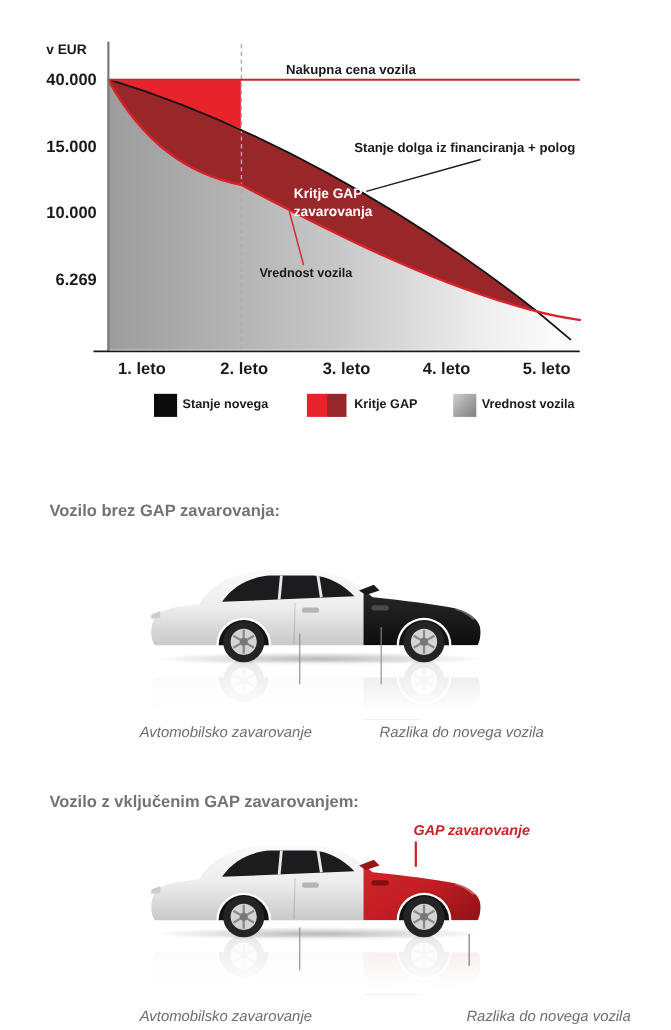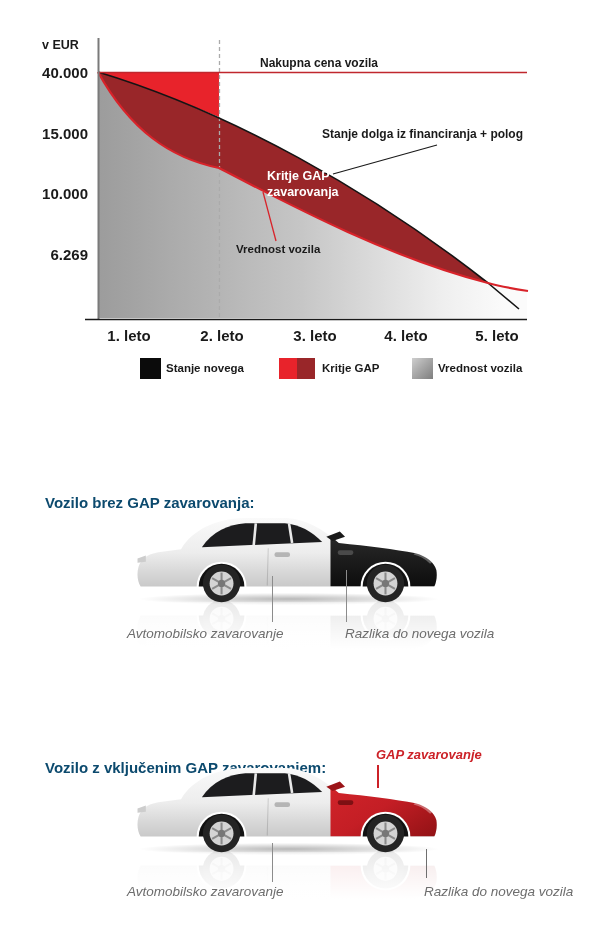--- a/index.html
+++ b/index.html
@@ -15,22 +15,22 @@
   .axis-title{font-size:12.5px;font-weight:700;color:var(--text-dark);}
   .tick-x{width:64px;text-align:center;font-size:15px;font-weight:700;color:var(--text-dark);}
   .anno{font-size:12px;font-weight:700;white-space:nowrap;color:var(--text-dark);}
   .anno-sm{font-size:11.5px;}
   .anno-white{color:#fff;line-height:16px;}
   .legend-swatch{height:21px;display:inline-block;}
   .legend-label{font-size:11.5px;font-weight:700;color:var(--text-dark);white-space:nowrap;}
   .sw-black{width:21px;background:#0b0b0b;}
   .sw-gap{width:36px;background:linear-gradient(90deg,var(--bright-red) 0 50%,var(--dark-red) 50% 100%);}
   .sw-gray{width:21px;background:linear-gradient(135deg,#cfcfcf 0%,#a9a9a9 45%,#7e7e7e 100%);}
-  .heading{font-size:15px;font-weight:700;color:#0c4a6e;white-space:nowrap;margin-top:38px;}
-  .car-label{font-style:italic;font-size:13.5px;color:var(--label-gray);white-space:nowrap;}
+  .heading{font-size:15px;font-weight:700;color:#737373;white-space:nowrap;}
+  .car-label{font-style:italic;font-size:13.5px;color:var(--label-gray);white-space:nowrap;margin-top:32px;}
   .gap-callout{font-style:italic;font-size:13px;font-weight:700;color:var(--callout-red);white-space:nowrap;}
   .vline{width:1px;background:#8c8c8c;}
   .vline-red{width:2px;background:var(--callout-red);}
   
   .f-bright{fill:var(--bright-red,#e8232b);}
   .f-dark{fill:var(--dark-red,#992629);}
   .s-black{stroke:#141414;}
   .s-redline{stroke:var(--line-red,#c0272d);}
   .s-redcurve{stroke:var(--curve-red,#d8232a);}
   .s-axis{stroke:var(--axis-gray,#7a7a7a);}

